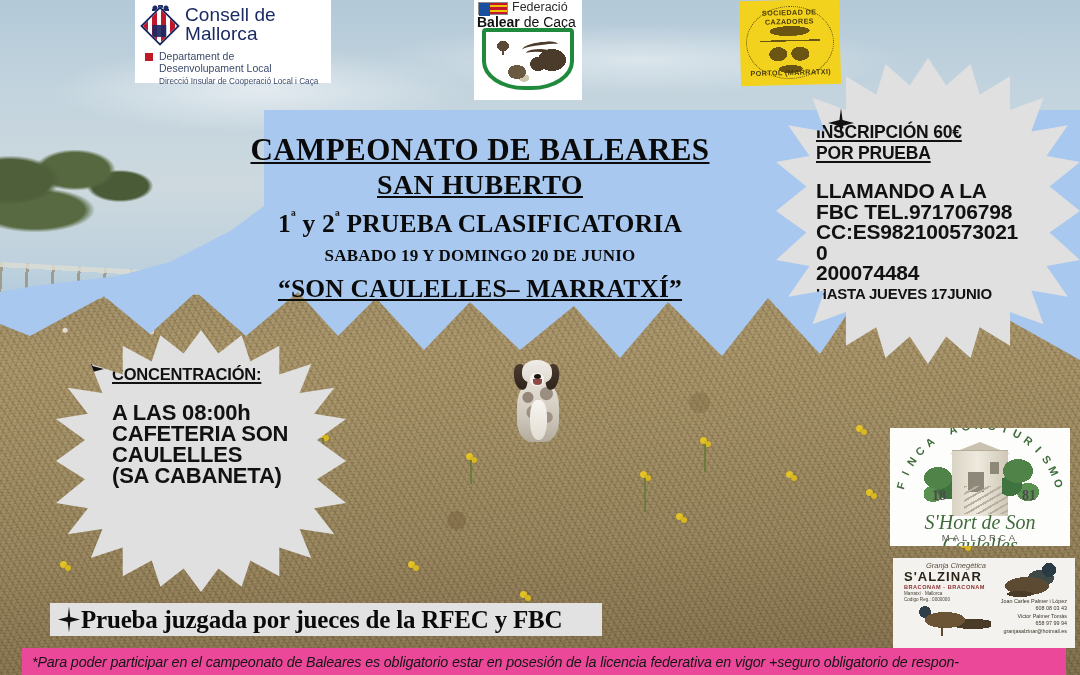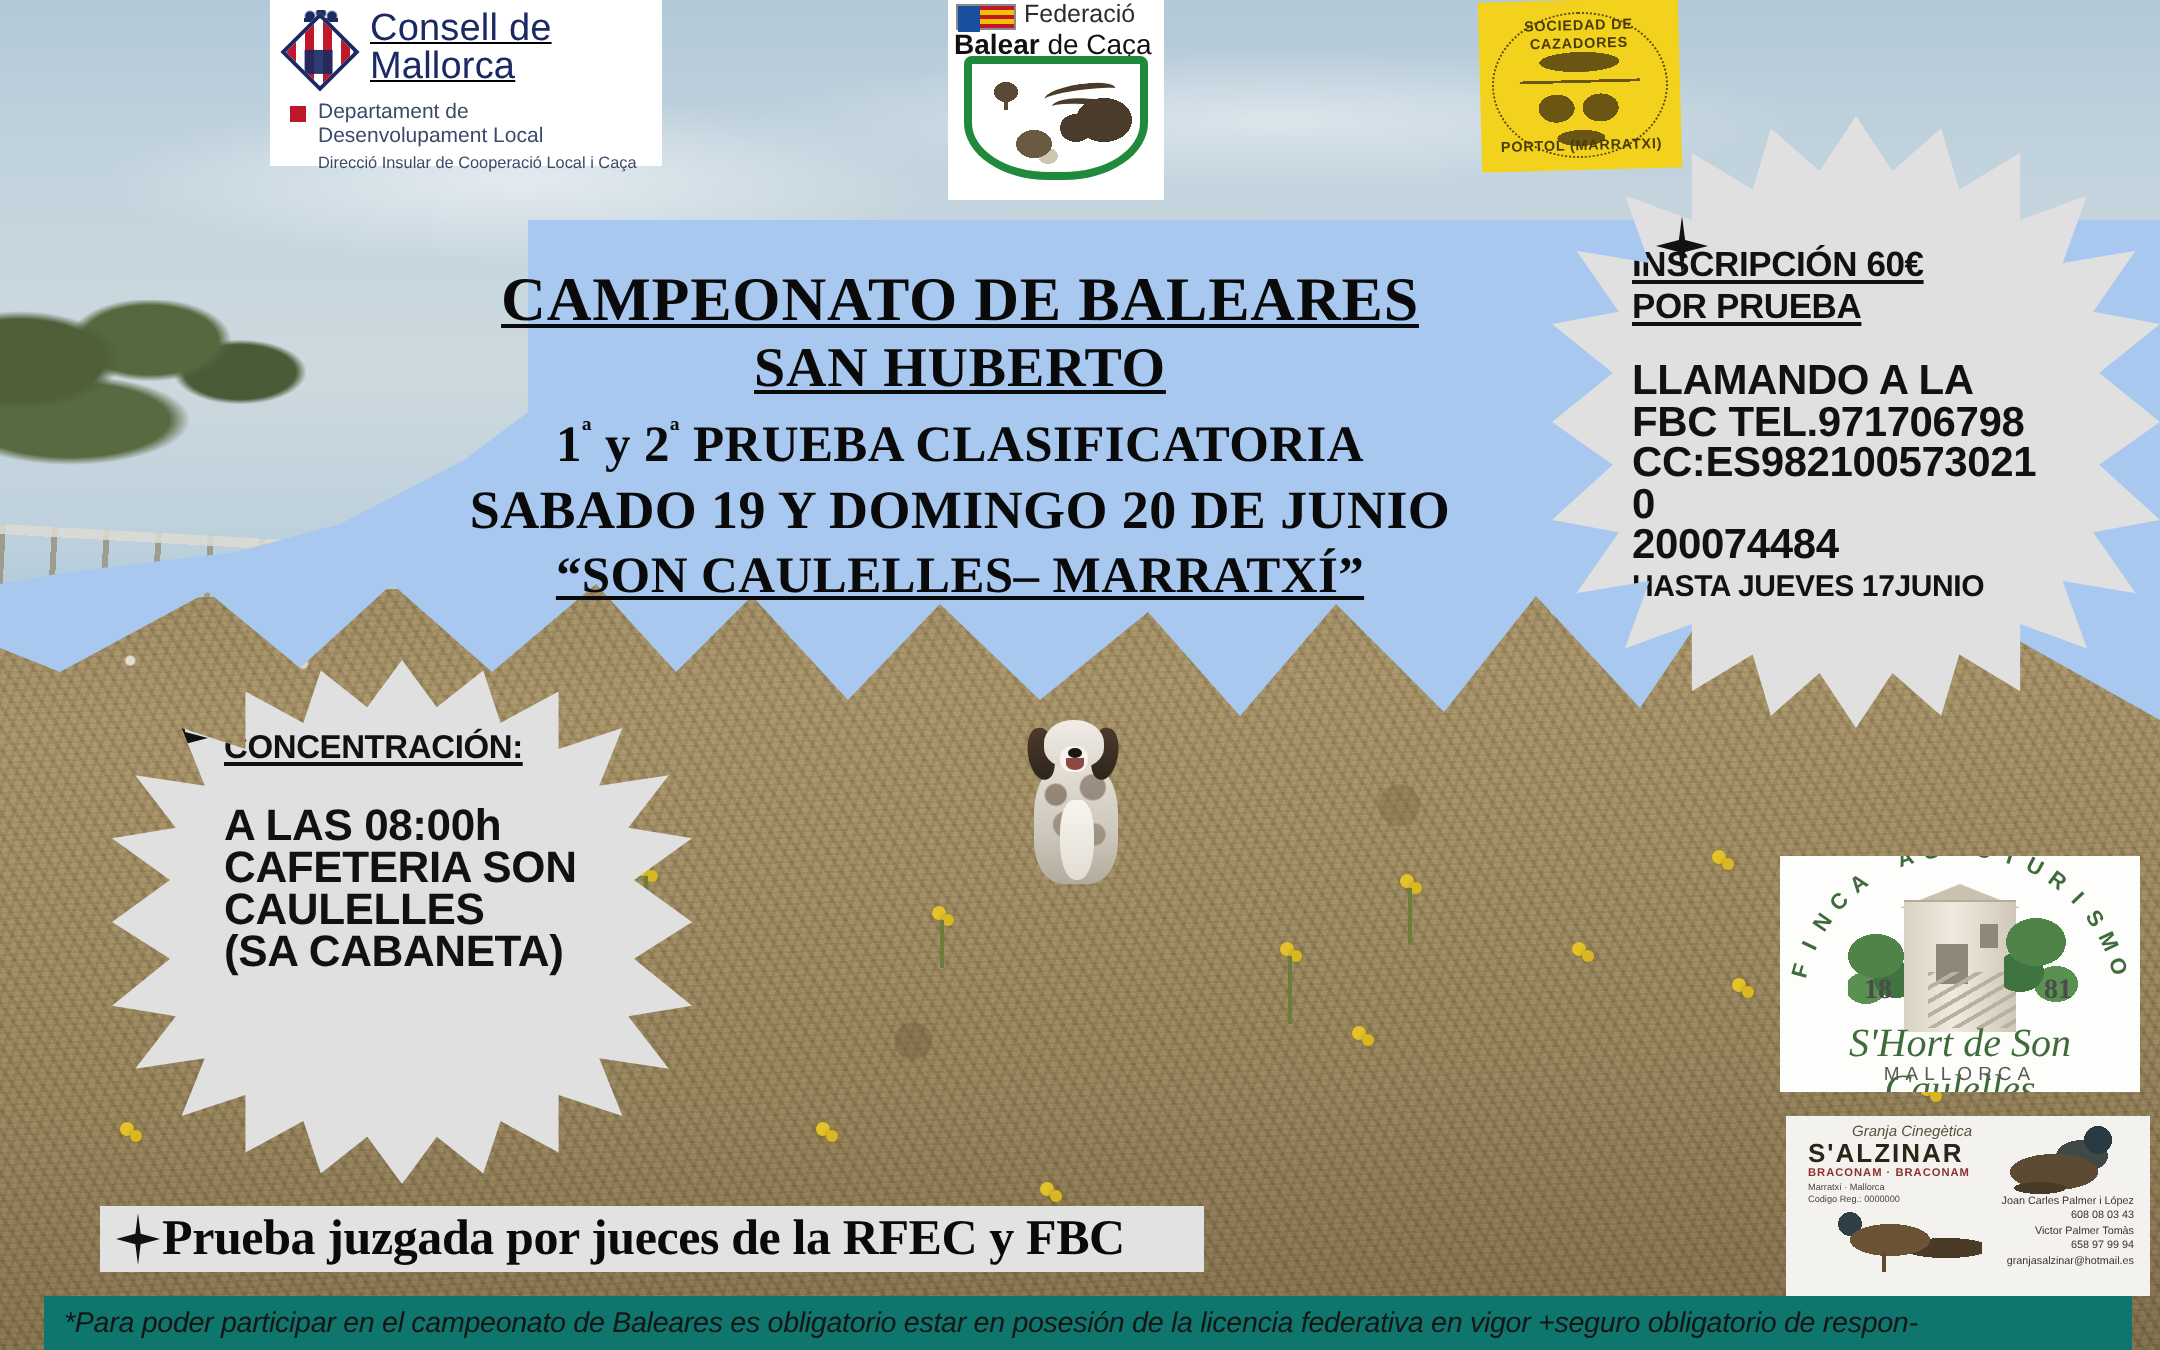--- a/index.html
+++ b/index.html
@@ -159,21 +159,21 @@
 
   
   .title-block {
     position:absolute; left:150px; top:132px; width:660px;
     text-align:center; color:#0a0a0a;
     font-family:"Liberation Serif", serif; font-weight:bold;
   }
   .t1 { font-size:31px; line-height:36px; letter-spacing:.4px; }
   .t2 { font-size:28px; line-height:33px; letter-spacing:.4px; }
   .t3 { font-size:25.5px; line-height:32px; letter-spacing:.2px; }
-  .t4 { font-size:27px; line-height:32px; letter-spacing:.2px; }
+  .t4 { font-size:17px; line-height:32px; letter-spacing:.2px; }
   .t5 { font-size:25.5px; line-height:33px; letter-spacing:.2px; }
   .uline { text-decoration:underline; text-decoration-thickness:2px; text-underline-offset:2px; }
   .title-block sup { font-size:.62em; vertical-align:super; }
 
   
   .logo-consell {
     position:absolute; left:135px; top:0px; width:196px; height:83px;
     background:#ffffff; display:flex; flex-direction:column;
     padding:5px 6px 3px 8px;
   }
@@ -194,21 +194,21 @@
   }
   .lc-bars {
     position:absolute; inset:1px;
     background:repeating-linear-gradient(to right, #c0182b 0 3px, #fff 3px 6px);
     transform:rotate(-45deg) scale(1.5);
   }
   .lc-inner {
     position:absolute; left:8px; top:10px; width:14px; height:12px;
     transform:rotate(-45deg); background:#1b2a63; opacity:.92;
   }
-  .lc-name { line-height:1.02;text-decoration:underline; }
+  .lc-name { line-height:1.02; }
   .lc-name .l1, .lc-name .l2 {
     font-size:19px; color:#1b2a63; font-weight:normal; letter-spacing:.1px;
   }
   .lc-sub { display:flex; align-items:flex-start; gap:6px; margin-top:6px; padding-left:2px; }
   .lc-sq { width:8px; height:8px; background:#c0182b; margin-top:3px; flex:0 0 auto; }
   .lc-sub-txt { line-height:1.18; }
   .lc-sub-txt .s1, .lc-sub-txt .s2 { font-size:10.5px; color:#3b4a6b; display:block; }
   .lc-sub-txt .s3 { font-size:8.2px; color:#3b4a6b; display:block; margin-top:2px; }
 
   
@@ -416,21 +416,21 @@
     background:#e2e2e2; display:flex; align-items:center; padding-left:8px;
   }
   .judge-banner .star4 { position:relative; left:0; top:0; width:22px; height:26px; flex:0 0 auto; }
   .judge-text {
     font-family:"Liberation Serif", serif; font-weight:bold;
     font-size:25px; color:#0a0a0a; letter-spacing:-.2px; white-space:nowrap;
     margin-left:1px;
   }
   .disclaimer {
     position:absolute; left:22px; top:648px; width:1044px; height:27px;
-    background:#0f766e; display:flex; align-items:center; padding-left:10px;
+    background:#ec4899; display:flex; align-items:center; padding-left:10px;
   }
   .disclaimer-text {
     font-size:14.3px; font-style:italic; color:#151515;
     white-space:nowrap; letter-spacing:-.15px;
   }
 </style>
 </head>
 <body>
 
 <div id="poster">

